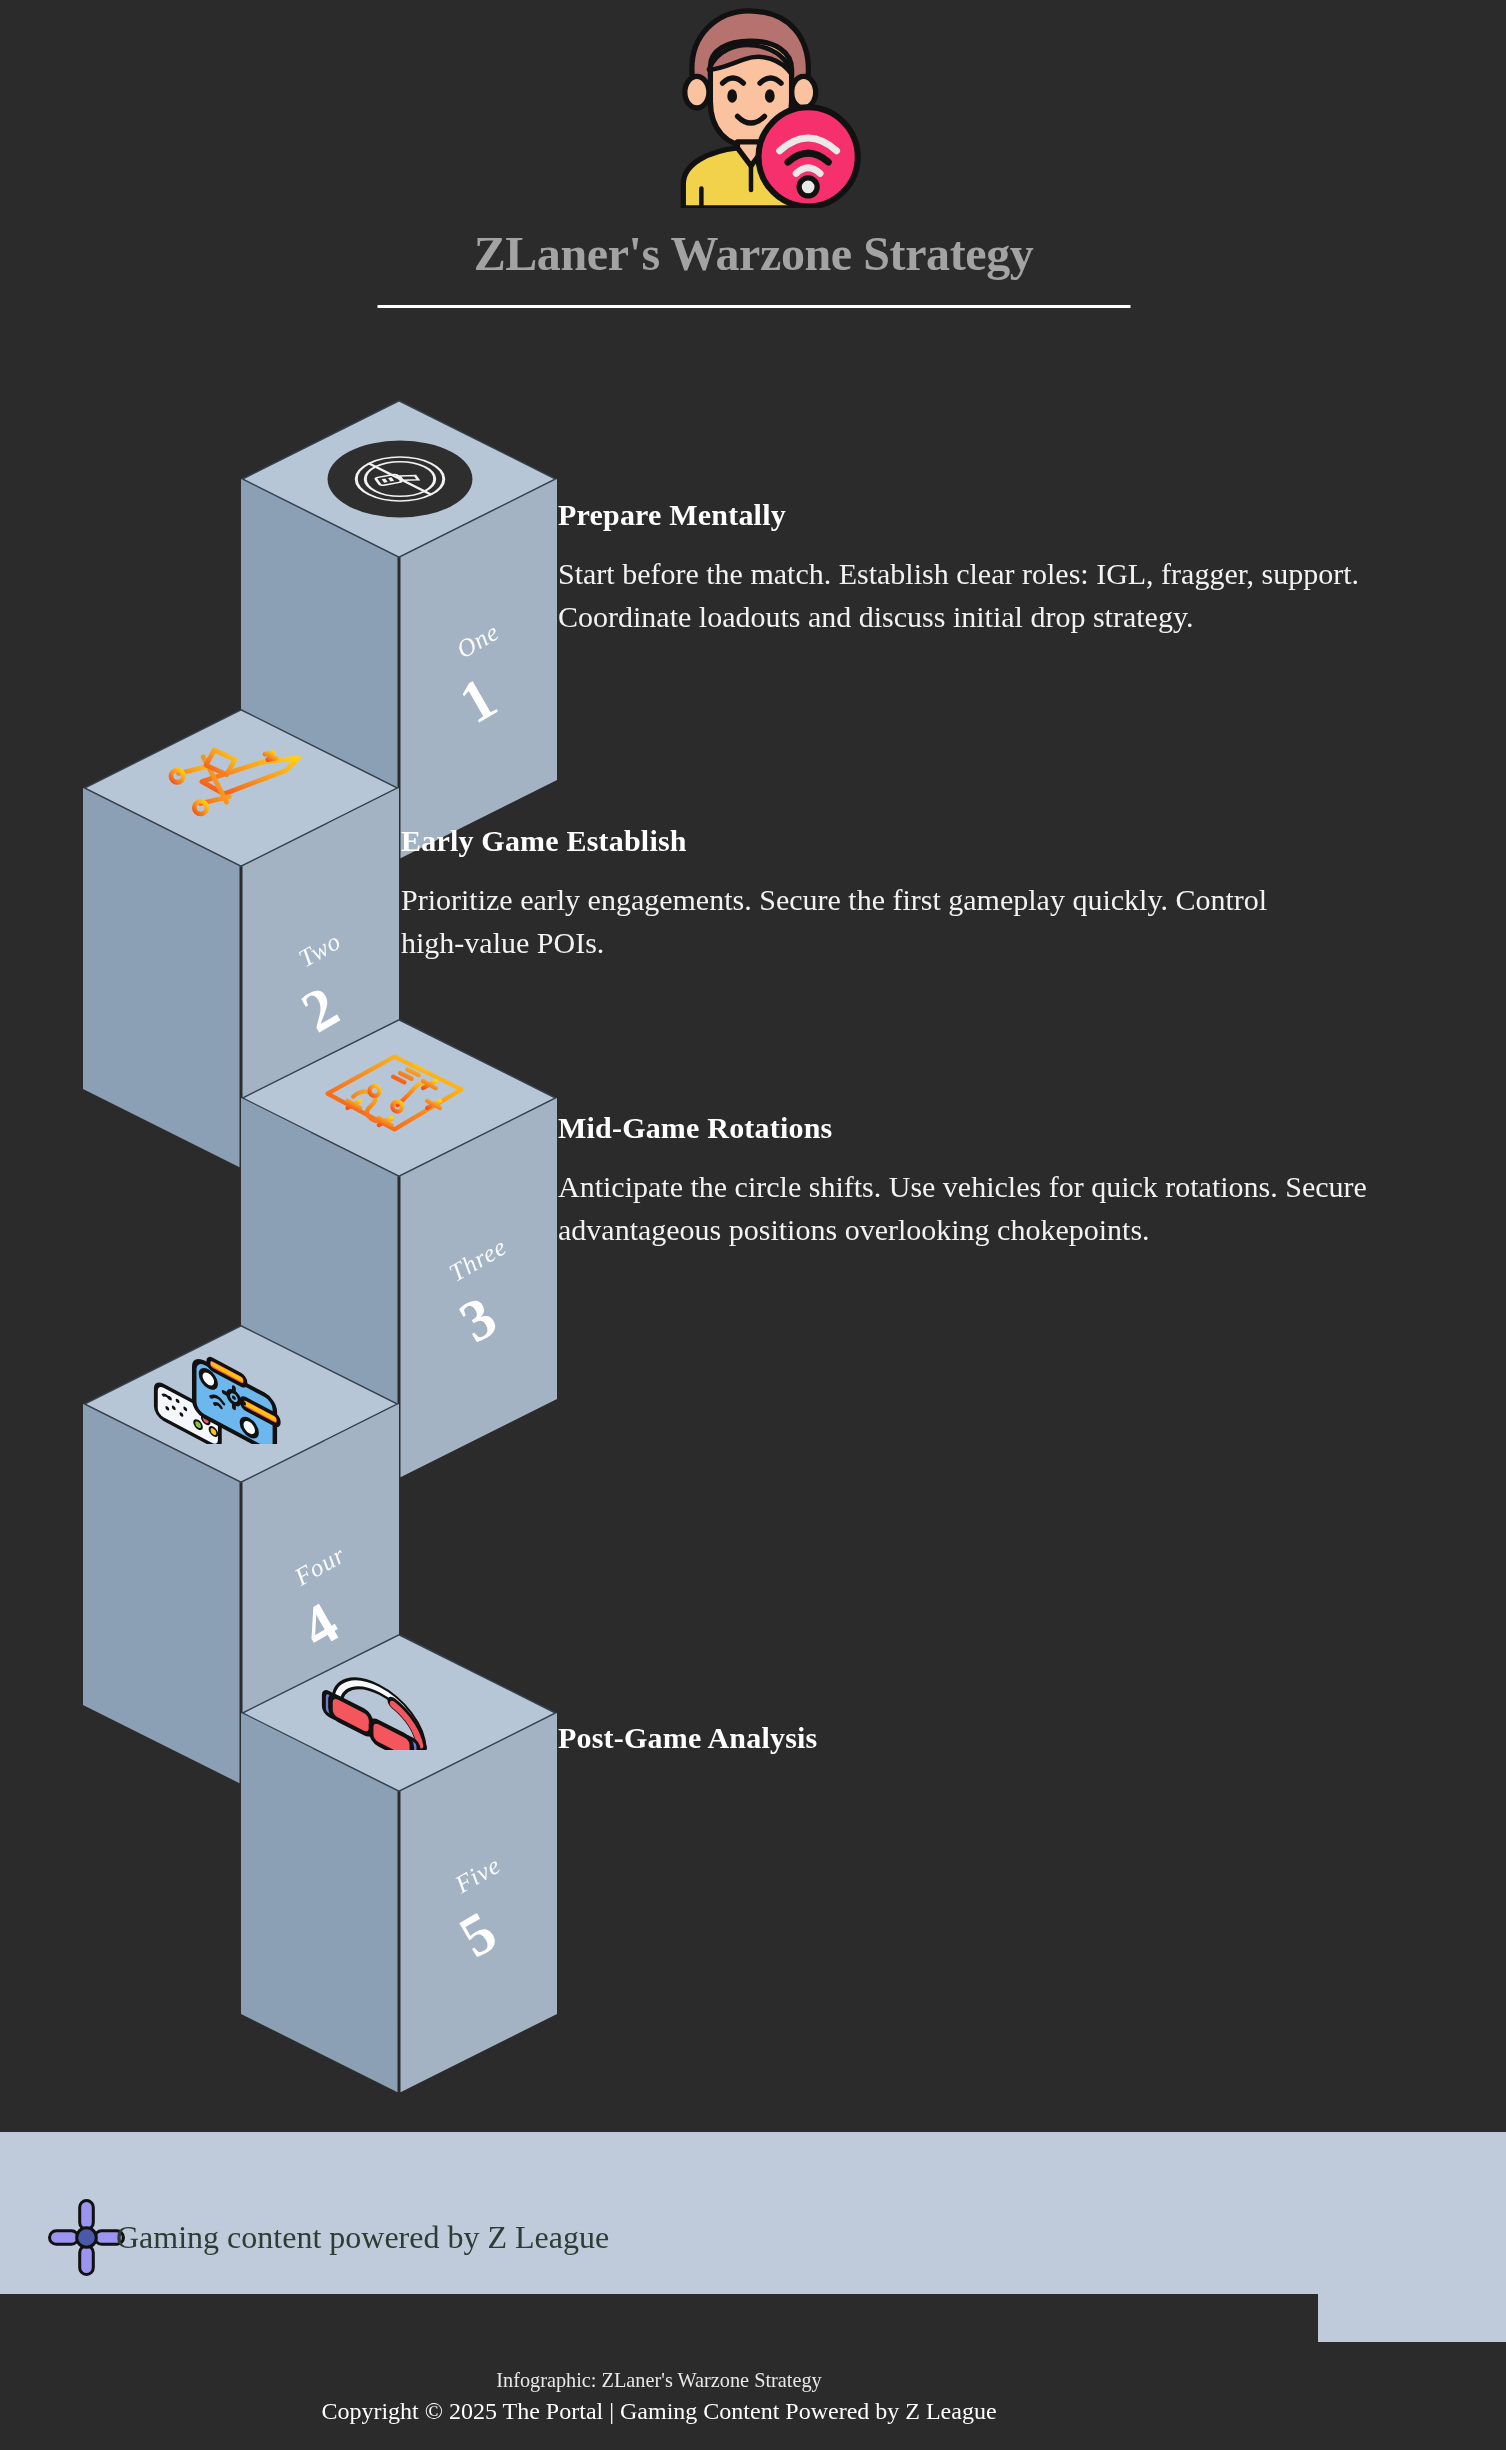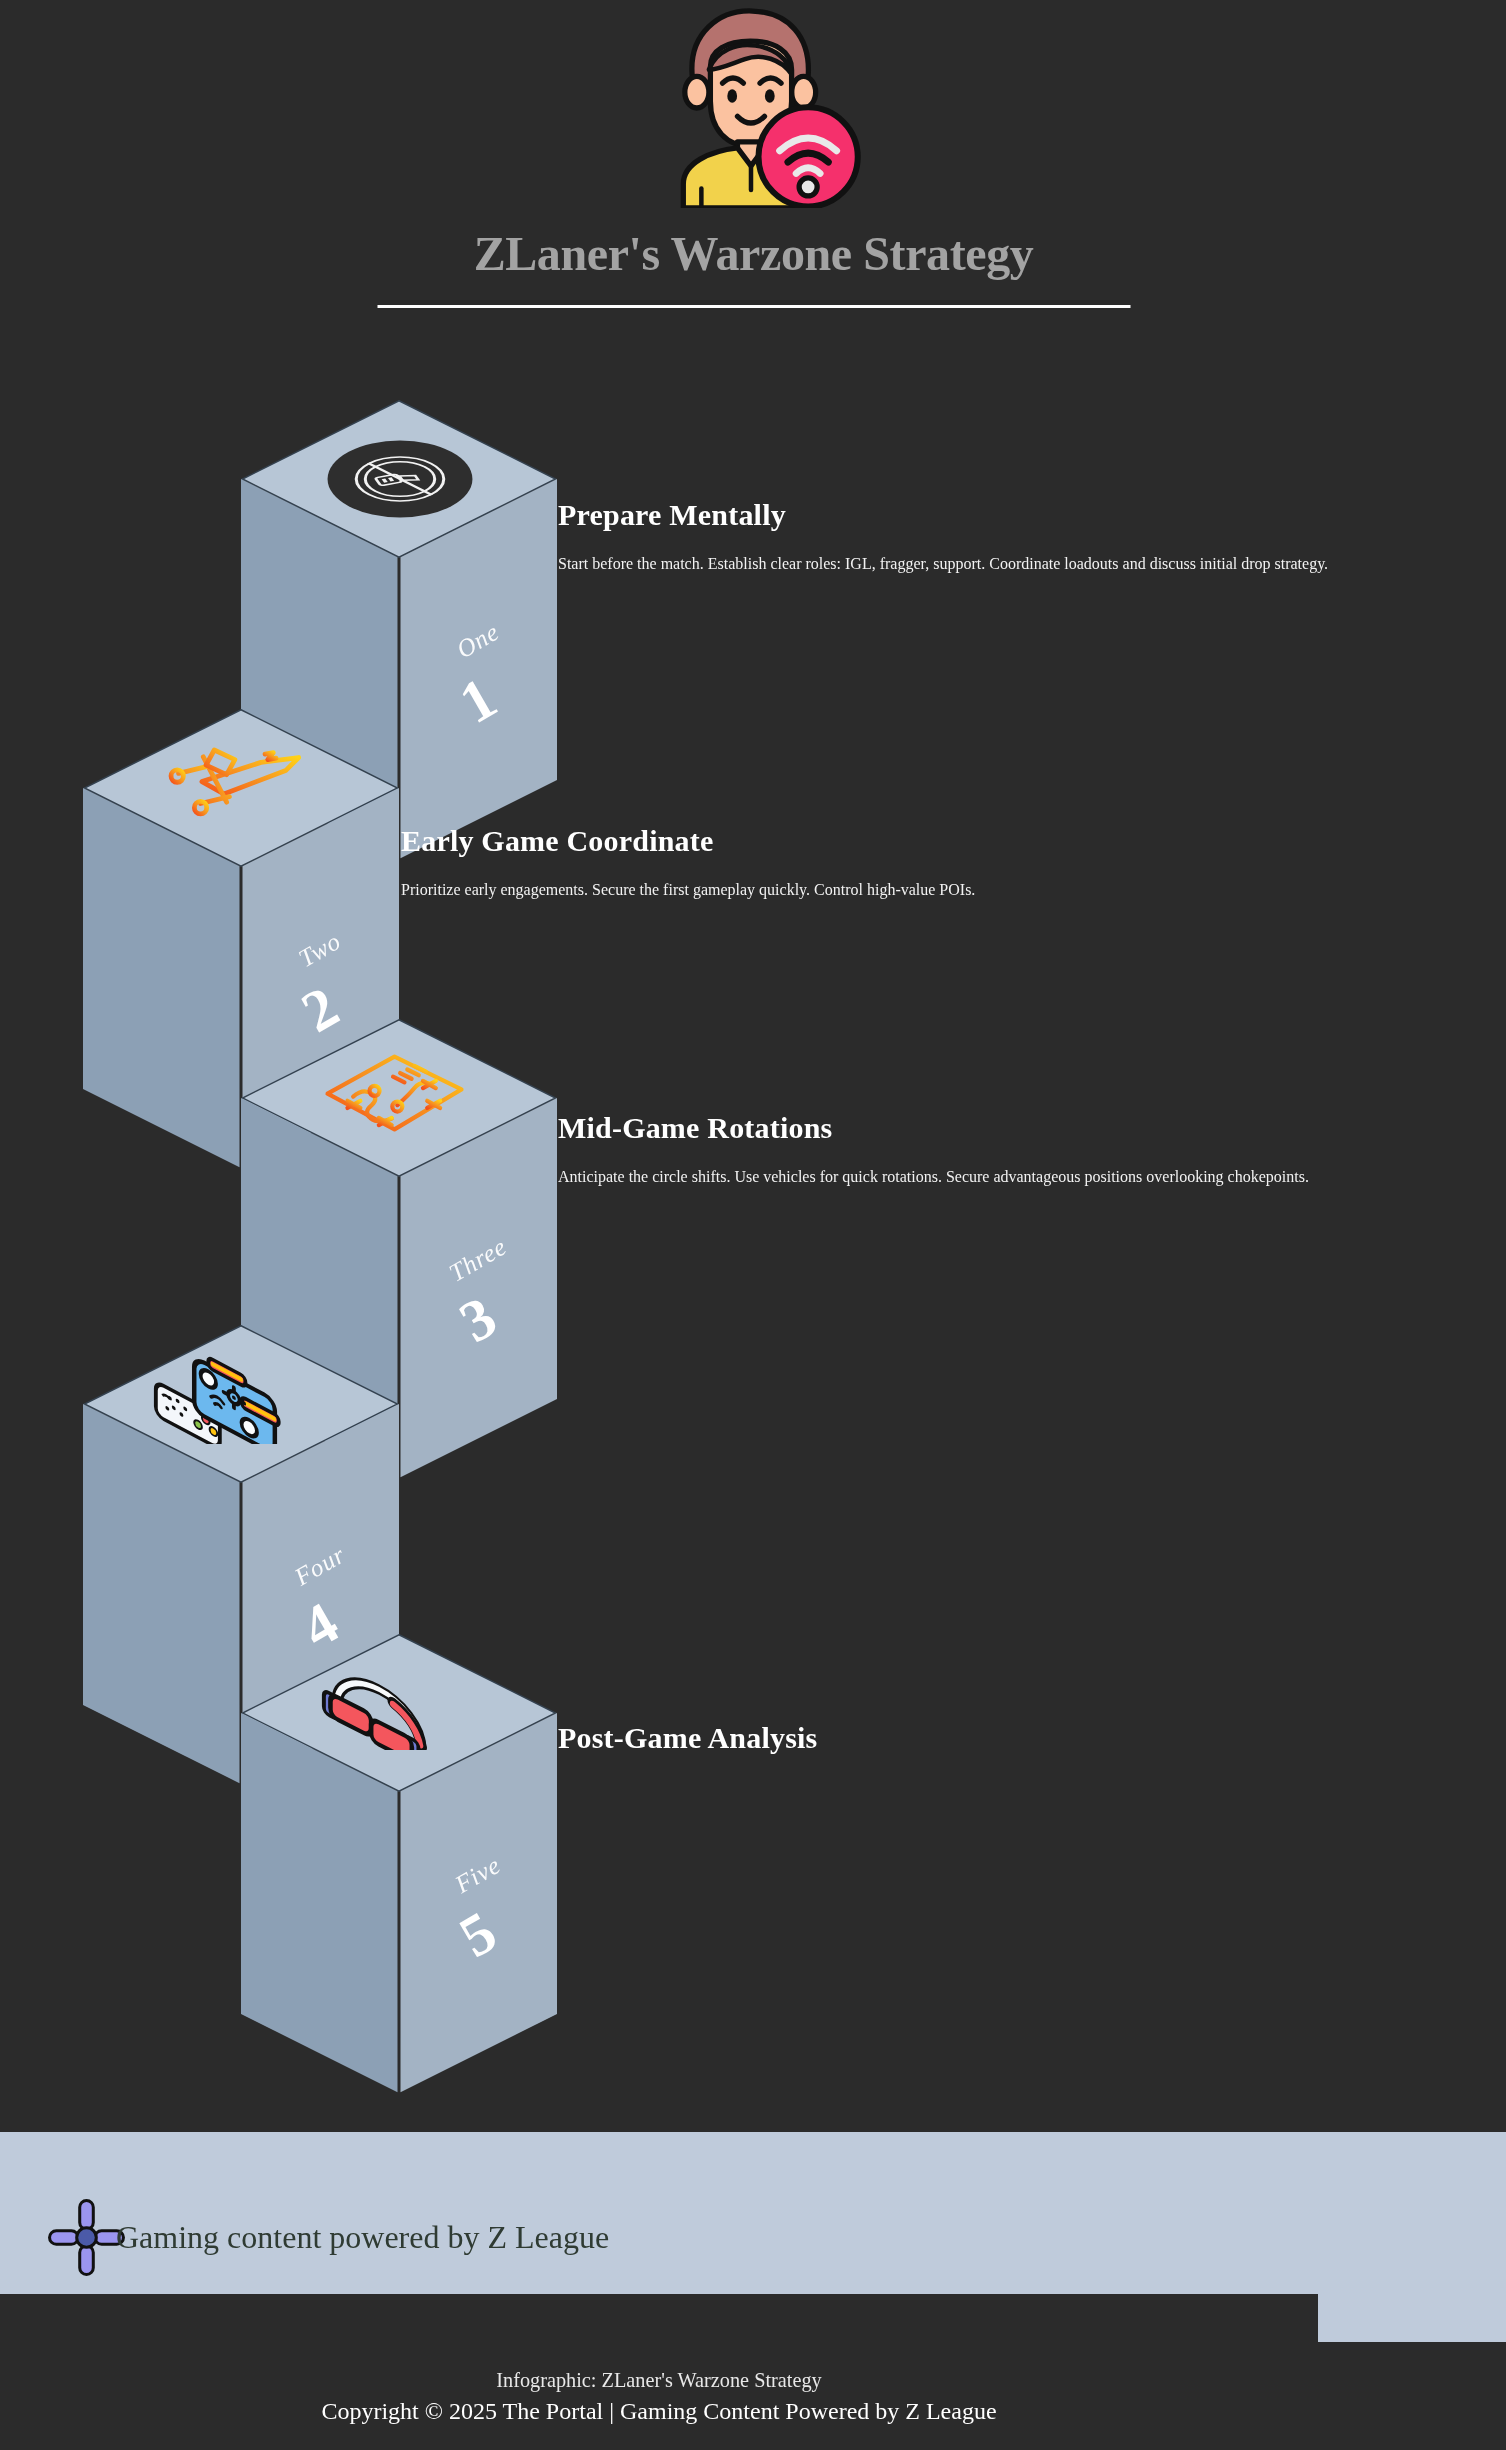--- a/index.html
+++ b/index.html
@@ -73,21 +73,21 @@
   }
   .icon-holder svg { display:block; }
 
   
   .step-text { position:absolute; width:979px; }
   .step-title {
     font-size:30px; font-weight:bold; color:#ffffff; margin-bottom:19.6px;
     letter-spacing:0.2px;
   }
   .step-desc {
-    font-size:16px; line-height:1.44; color:#f2f2f2; max-width:889px;
+    font-size:30px; line-height:1.44; color:#f2f2f2; max-width:889px;
   }
 
   
   .brandbar {
     position:absolute; left:0; top:2132px; width:1507px; height:210px;
     background:#bfcbdb;
     display:flex; align-items:center;
   }
   .brand-icon { margin-left:45px; width:83px; height:83px; flex:0 0 auto; }
   .brand-text {
@@ -232,21 +232,21 @@
       </div>
       <div class="cube-right">
         <svg width="158" height="380" viewBox="0 0 210 505">
             <polygon points="210,0 2,104 2,504 210,400" fill="#a3b3c4"></polygon>
           </svg>
         <div class="face-label word">Two</div>
         <div class="face-label numeral">2</div>
       </div>
     </div>
     <div class="step-text" style="left:401px; top:493px;">
-      <div class="step-title">Early Game Coordinate</div>
+      <div class="step-title">Early Game Establish</div>
       <div class="step-desc">Prioritize early engagements. Secure the first gameplay quickly. Control high-value POIs.</div>
     </div>
   </div>
 
   <div class="step">
     <div class="cube" style="left:241px; top:687px;">
       <div class="cube-top">
         <svg width="316" height="160" viewBox="0 0 420 212">
           <polygon points="210,2 418,106 210,210 2,106" fill="#b7c6d6" stroke="#33414f" stroke-width="2"></polygon>
         </svg>

